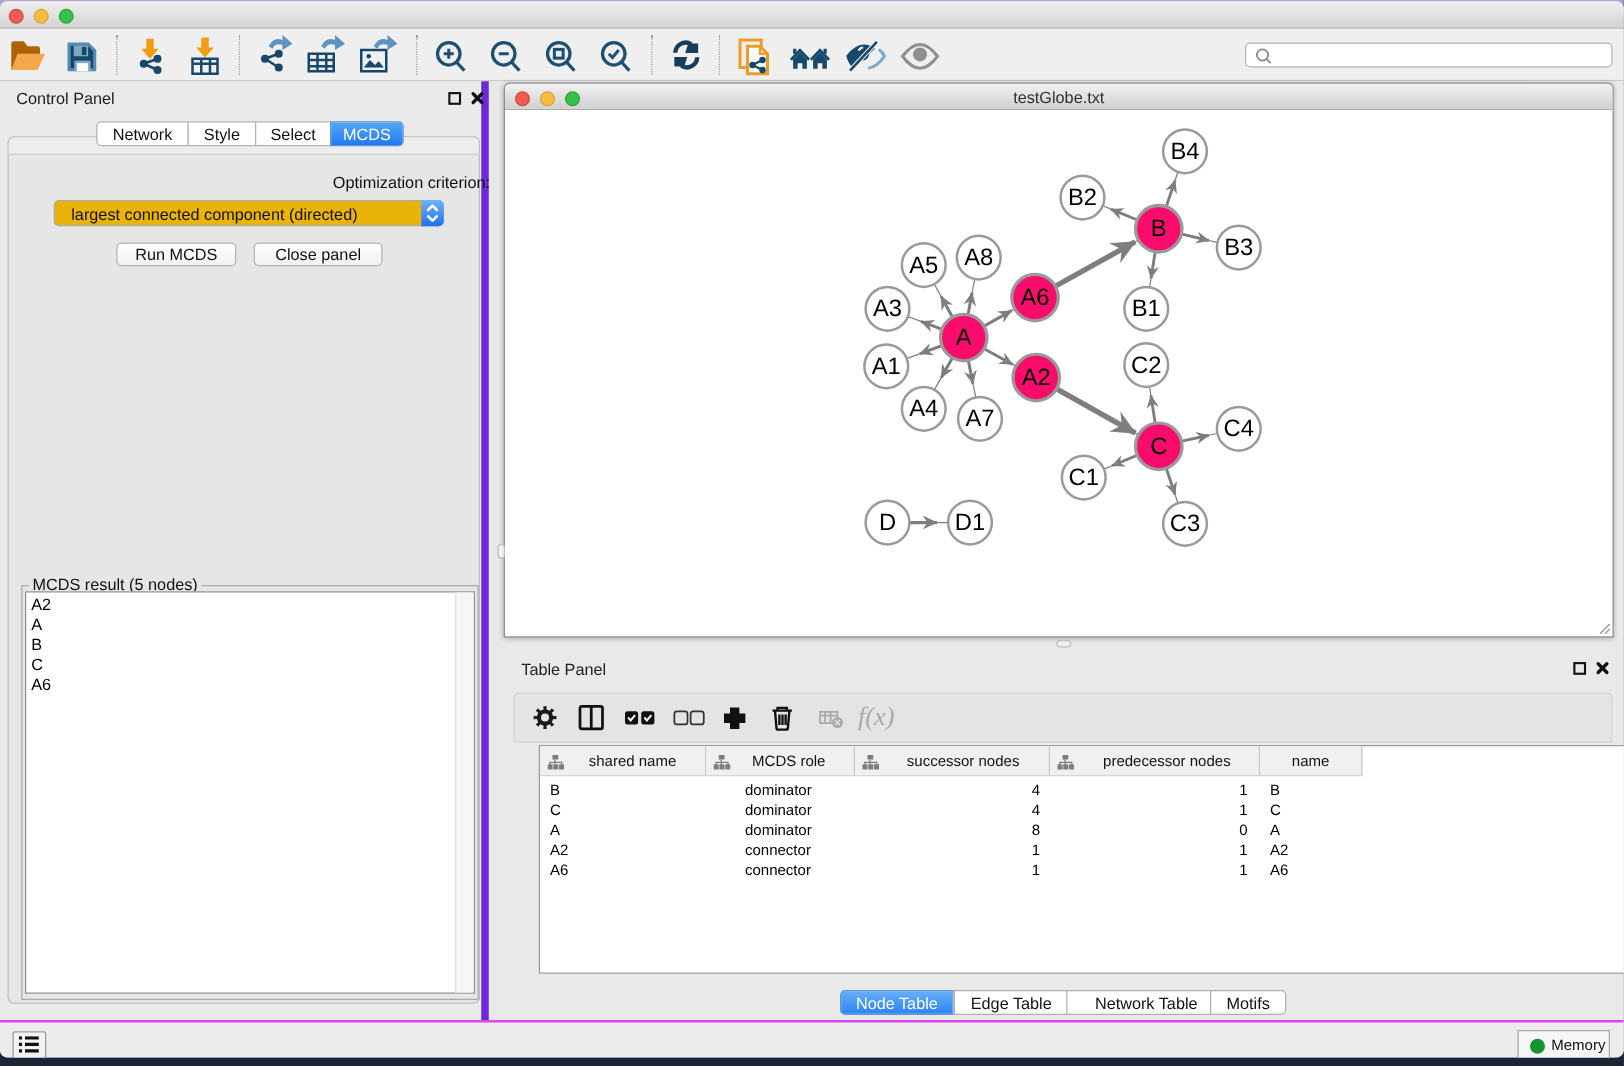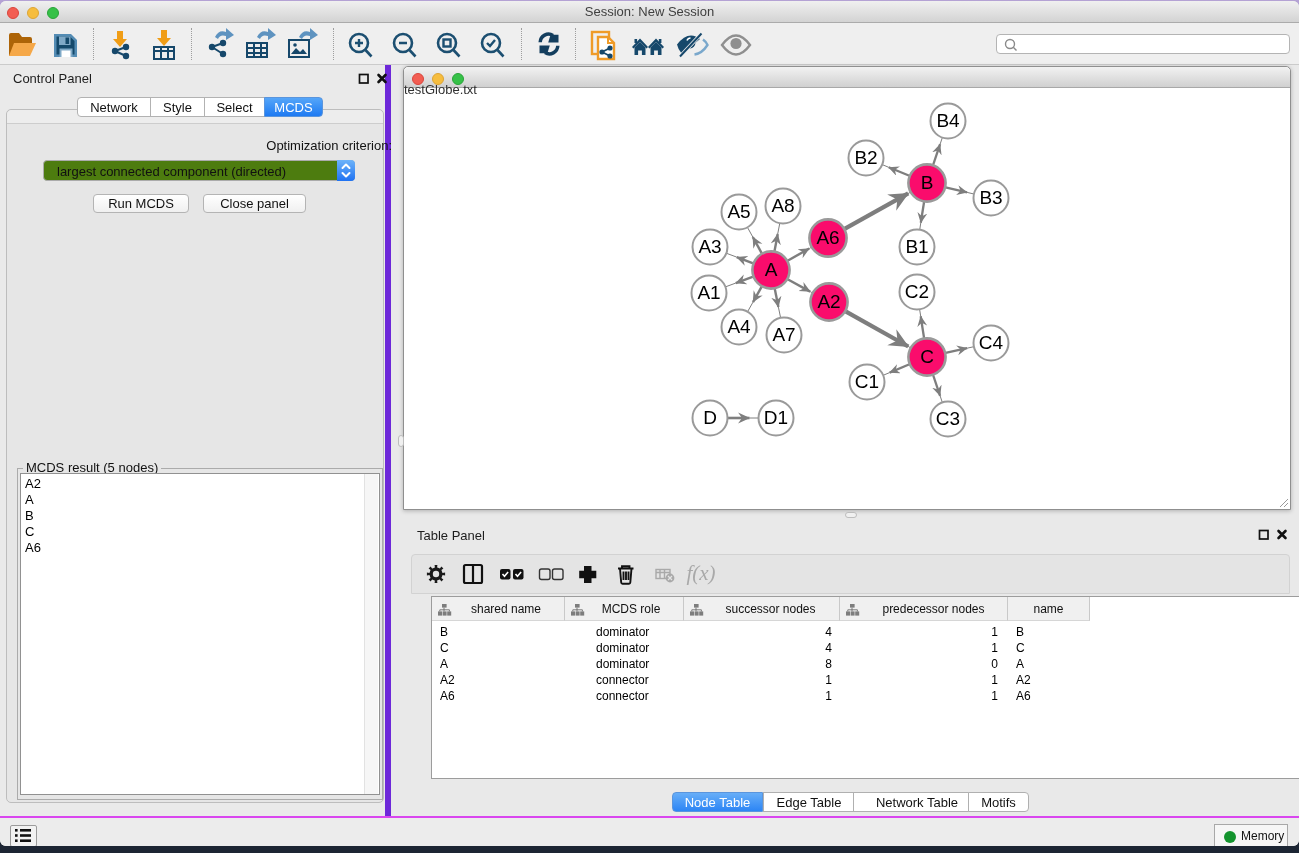--- a/index.html
+++ b/index.html
@@ -22,58 +22,57 @@
 
 #cp{position:absolute;left:0;top:64px;width:391px;height:751px;background:#eaeaea;border-right:6px solid #6d28d9}
 #cp .title{position:absolute;left:13px;top:6px;font-size:13px;color:#1d1d1d}
 .panicon{position:absolute;top:8px;font-size:11px;color:#111}
 #cppane{position:absolute;left:6px;top:44px;width:378px;height:694px;background:#e6e6e6;border:1px solid #bdbdbd;border-radius:5px}
 #cppane .innerline{position:absolute;left:0;top:13px;width:100%;border-top:1px solid #cdcdcd}
 #cppane .topstrip{position:absolute;left:0;top:0;width:100%;height:13px;background:#ededed;border-radius:5px 5px 0 0}
 .tab{position:absolute;top:32px;height:20px;font-size:13px;color:#111;background:#fff;border:1px solid #b2b2b2;text-align:center;line-height:19px}
 .tabsel{background:linear-gradient(#55a6f9,#1e7af2);color:#fff;border-color:#5a95dd}
 #optlbl{position:absolute;left:0;top:28px;width:391px;text-align:right;font-size:13px;color:#111}
-#combo{position:absolute;left:36px;top:50px;width:312px;height:21px;background:#4d7c0f;border:1px solid #ababab;border-radius:4px}
+#combo{position:absolute;left:36px;top:50px;width:312px;height:21px;background:#eab308;border:1px solid #ababab;border-radius:4px}
 #combo .ctext{position:absolute;left:13px;top:3px;font-size:13px;color:#111}
 #combo .step{position:absolute;right:-1px;top:-1px;width:18px;height:21px;border-radius:0 4px 4px 0;background:linear-gradient(#6db3f9,#1f72f2)}
 .btn{position:absolute;top:84px;height:19px;background:linear-gradient(#ffffff,#f0f0f0);border:1px solid #b4b4b4;border-radius:4px;font-size:13px;color:#111;text-align:center;line-height:18px}
 #fieldset{position:absolute;left:10px;top:358px;width:366px;height:332px;border:1px solid #ababab}
 #fieldset .leg{position:absolute;left:5px;top:-9px;background:#e6e6e6;padding:0 3px;font-size:13px;color:#111}
 #listbox{position:absolute;left:2px;top:4px;width:360px;height:322px;background:#fff;border:1px solid #919191;font-size:13px;color:#000}
 #listbox .it{position:absolute;left:4px;width:200px;height:16px;line-height:16px}
 #listbox .sb{position:absolute;right:1px;top:0;width:14px;height:320px;background:#f6f6f6;border-left:1px solid #e2e2e2}
 
 #desk{position:absolute;left:392px;top:64px;width:907px;height:751px;background:#e9e9e9}
 #netwin{position:absolute;left:403px;top:65px;width:888px;height:444px;background:#fff;border:1px solid #8f8f8f;border-radius:5px 5px 0 0;box-shadow:0 1px 4px rgba(0,0,0,.25)}
 #nettb{position:absolute;left:0;top:0;width:100%;height:21px;background:linear-gradient(#f2f2f2,#d0d0d0);border-bottom:1px solid #a8a8a8;border-radius:5px 5px 0 0}
 #nettb .t1{left:8px;background:#f25d52;border:.5px solid #d9453c}
 #nettb .t2{left:28px;background:#f6bd3e;border:.5px solid #dda435}
 #nettb .t3{left:48px;background:#36c148;border:.5px solid #2aa339}
-#nettb .ttext{position:absolute;top:15px;left:0;width:100%;font-size:13px;color:#303030}
+#nettb .ttext{position:absolute;top:3px;left:0;width:100%;text-align:center;font-size:13px;color:#303030}
 .grip{position:absolute;background:#f0f0f0;border:1px solid #bdbdbd;border-radius:3px}
 
 #tp{position:absolute;left:392px;top:521px;width:907px;height:294px}
 #tp .title{position:absolute;left:25px;top:6px;font-size:13px;color:#1d1d1d}
 #tptool{position:absolute;left:19px;top:32px;width:879px;height:40px;background:#e4e4e4;border:1px solid #d2d2d2;border-radius:4px 4px 0 0}
 #tbl{position:absolute;left:39px;top:74px;width:873px;height:183px;background:#fff;border:1px solid #9c9c9c}
 #tbl .hdr{position:absolute;left:0;top:0;height:24px;background:#f0f0f0;border-right:1px solid #c9c9c9;border-bottom:1px solid #d6d6d6}
 #tbl .hlbl{position:absolute;top:5px;width:100%;text-align:center;font-size:12px;color:#111}
 #tbl .cell{position:absolute;font-size:12px;color:#000;height:16px;line-height:16px}
 .btab{position:absolute;top:270px;height:20px;background:#fff;border:1px solid #b0b0b0;font-size:13px;color:#111;text-align:center;line-height:19px}
 .btabsel{background:linear-gradient(#67aef8,#2c85f5);color:#fff;border-color:#5a95dd}
 svg{display:block}
 </style></head>
 <body>
 <div id="wall-top"></div>
 <div id="win">
 <div id="titlebar">
       <div class="tl t1"></div>
       <div class="tl t2"></div>
       <div class="tl t3"></div>
-      <div class="ttext">Session: New Session</div>
     </div>
 <div id="toolbar">
 <div class="tsep" style="left:93px"></div>
       <div class="tsep" style="left:191px"></div>
       <div class="tsep" style="left:333px"></div>
       <div class="tsep" style="left:521px"></div>
       <div class="tsep" style="left:575px"></div>
 <svg class="ticon" width="770" height="42" viewBox="0 0 770 42">
 <g id="iopen">
           <path d="M9 33 L9 12 Q9 10 11 10 L19 10 L22 14 L30 14 Q32 14 32 16 L32 22 Z" fill="#ad6408"></path>

